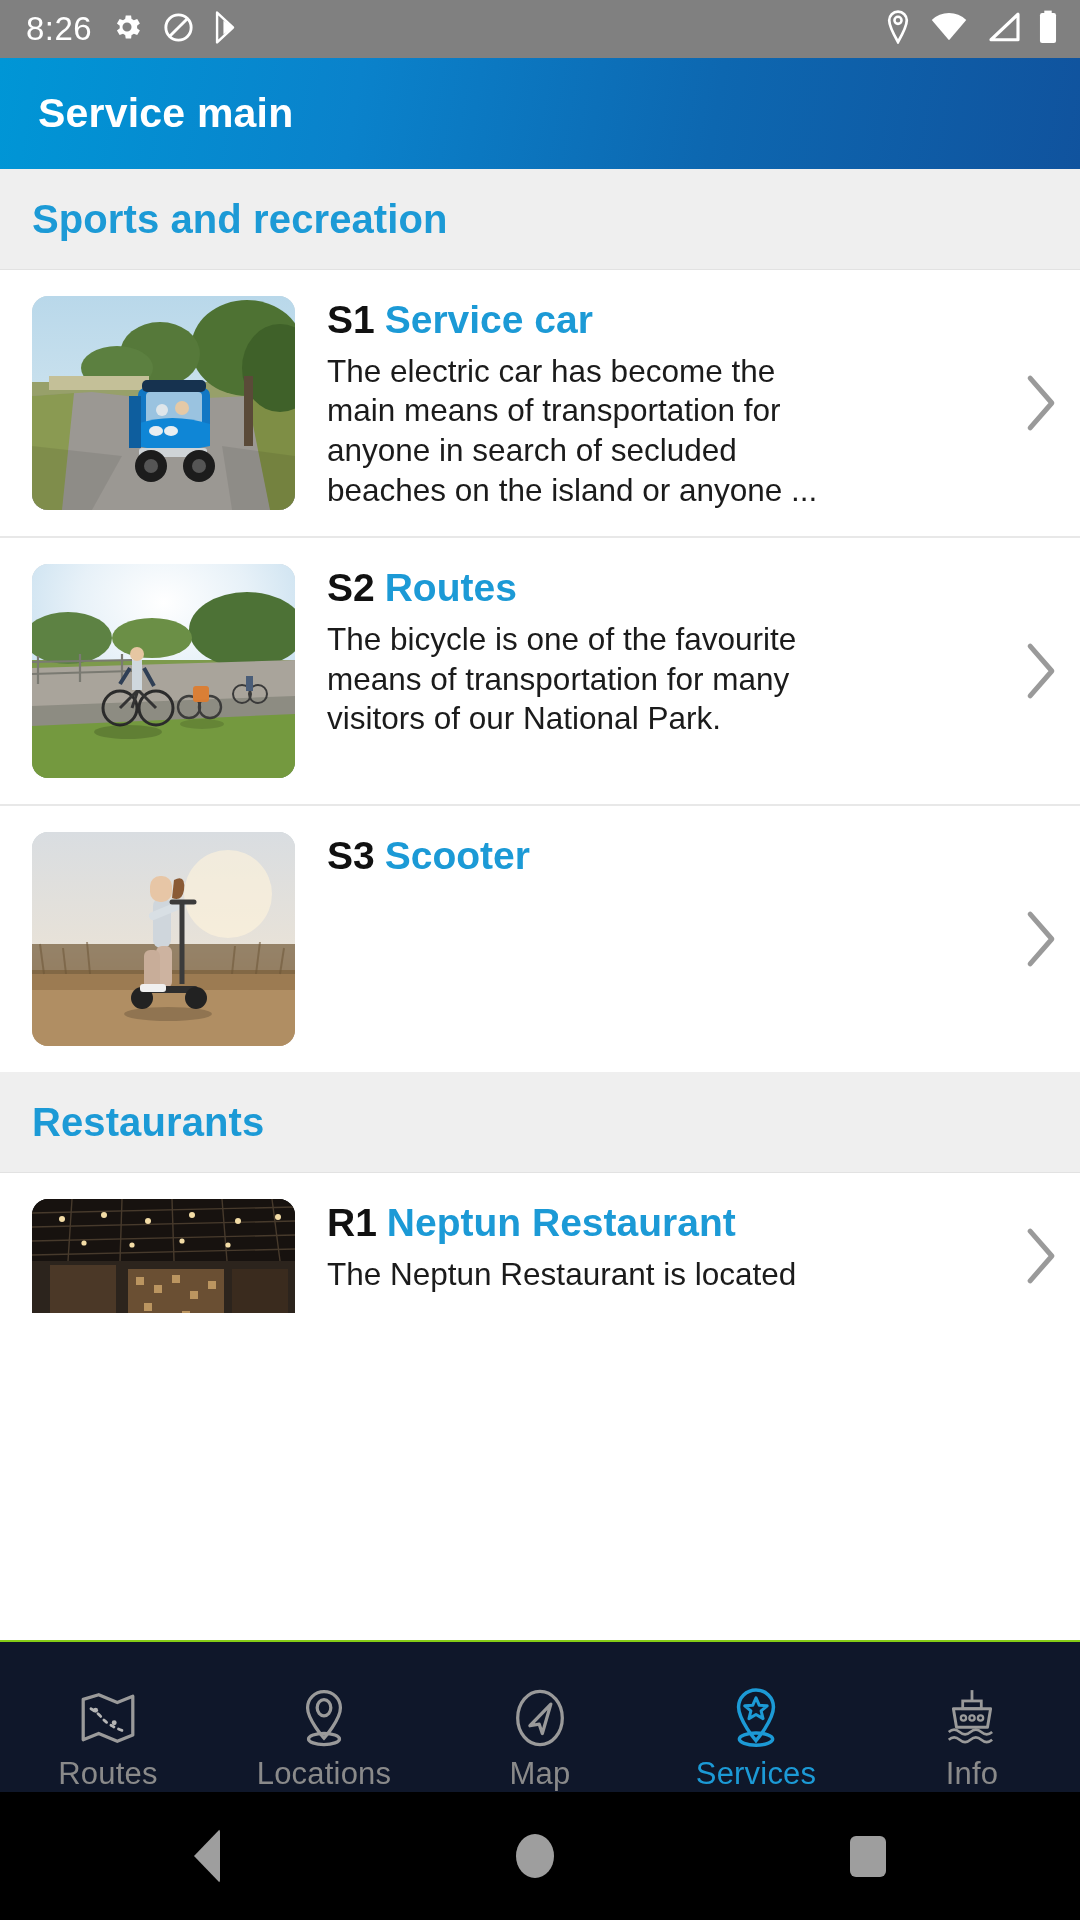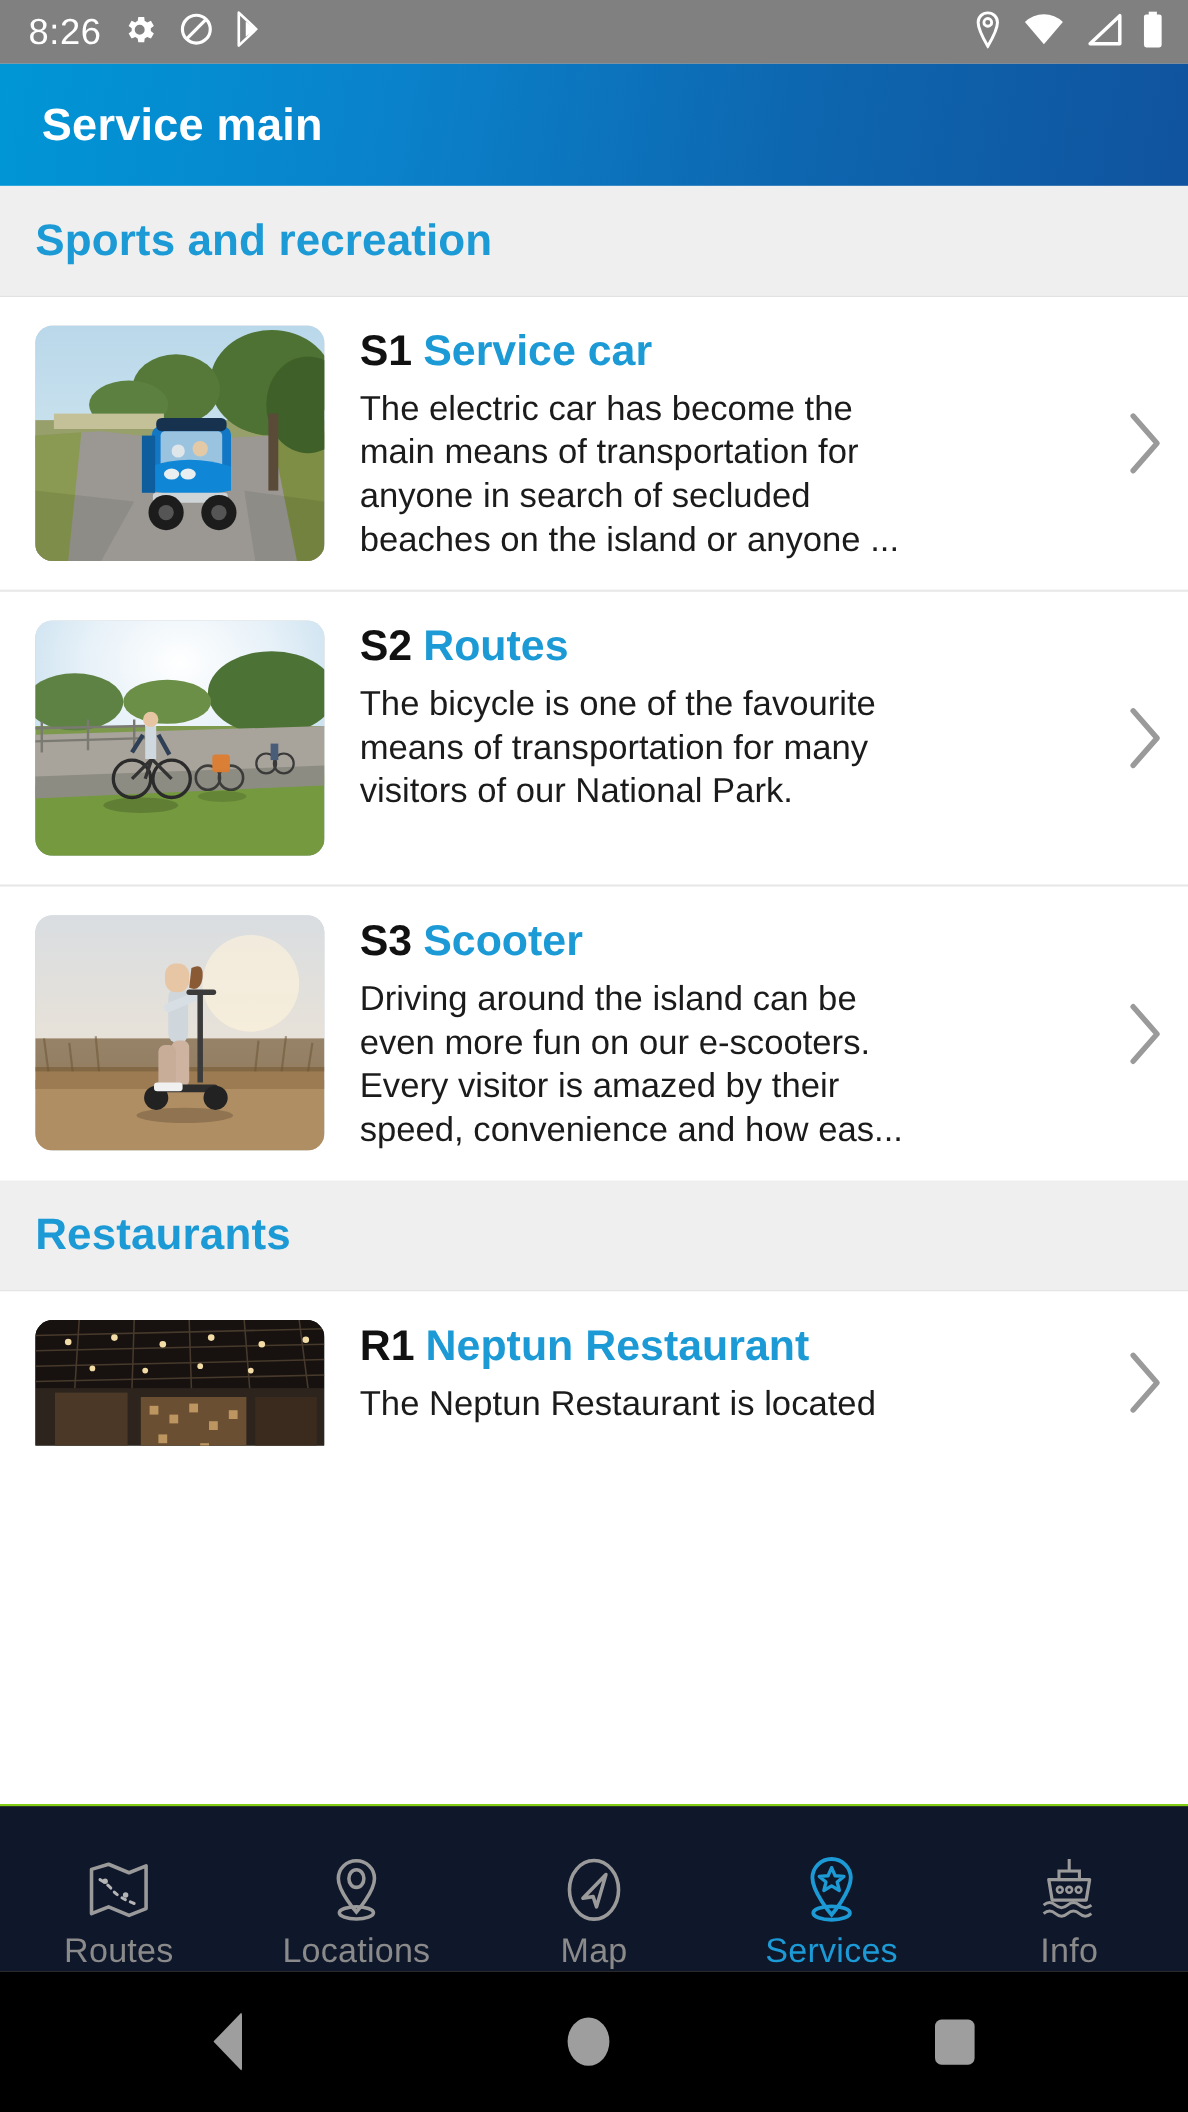--- a/index.html
+++ b/index.html
@@ -393,21 +393,20 @@
             <circle cx="164" cy="166" r="11" fill="#222"></circle>
             <rect x="108" y="152" width="26" height="8" rx="3" fill="#f0f0f0"></rect>
           </g>
           <ellipse cx="136" cy="182" rx="44" ry="7" fill="#000" opacity="0.18"></ellipse>
         </svg>
       </div>
       <div class="item-body">
         <div class="item-title">
           <span class="item-code">S3</span><span class="item-name">Scooter</span>
         </div>
-        <div class="item-desc">Driving around the island can be even more fun on our e-scooters. Every visitor is amazed by their speed, convenience and how eas...</div>
       </div>
       <div class="chevron">
         <svg width="40" height="62" viewBox="0 0 24 40">
           <polyline points="5,4 19,20 5,36" fill="none" stroke="#9a9a9a" stroke-width="3.2" stroke-linecap="round" stroke-linejoin="round"></polyline>
         </svg>
       </div>
     </div>
 
     <div class="section-header">
       <span class="section-header-title">Restaurants</span>

